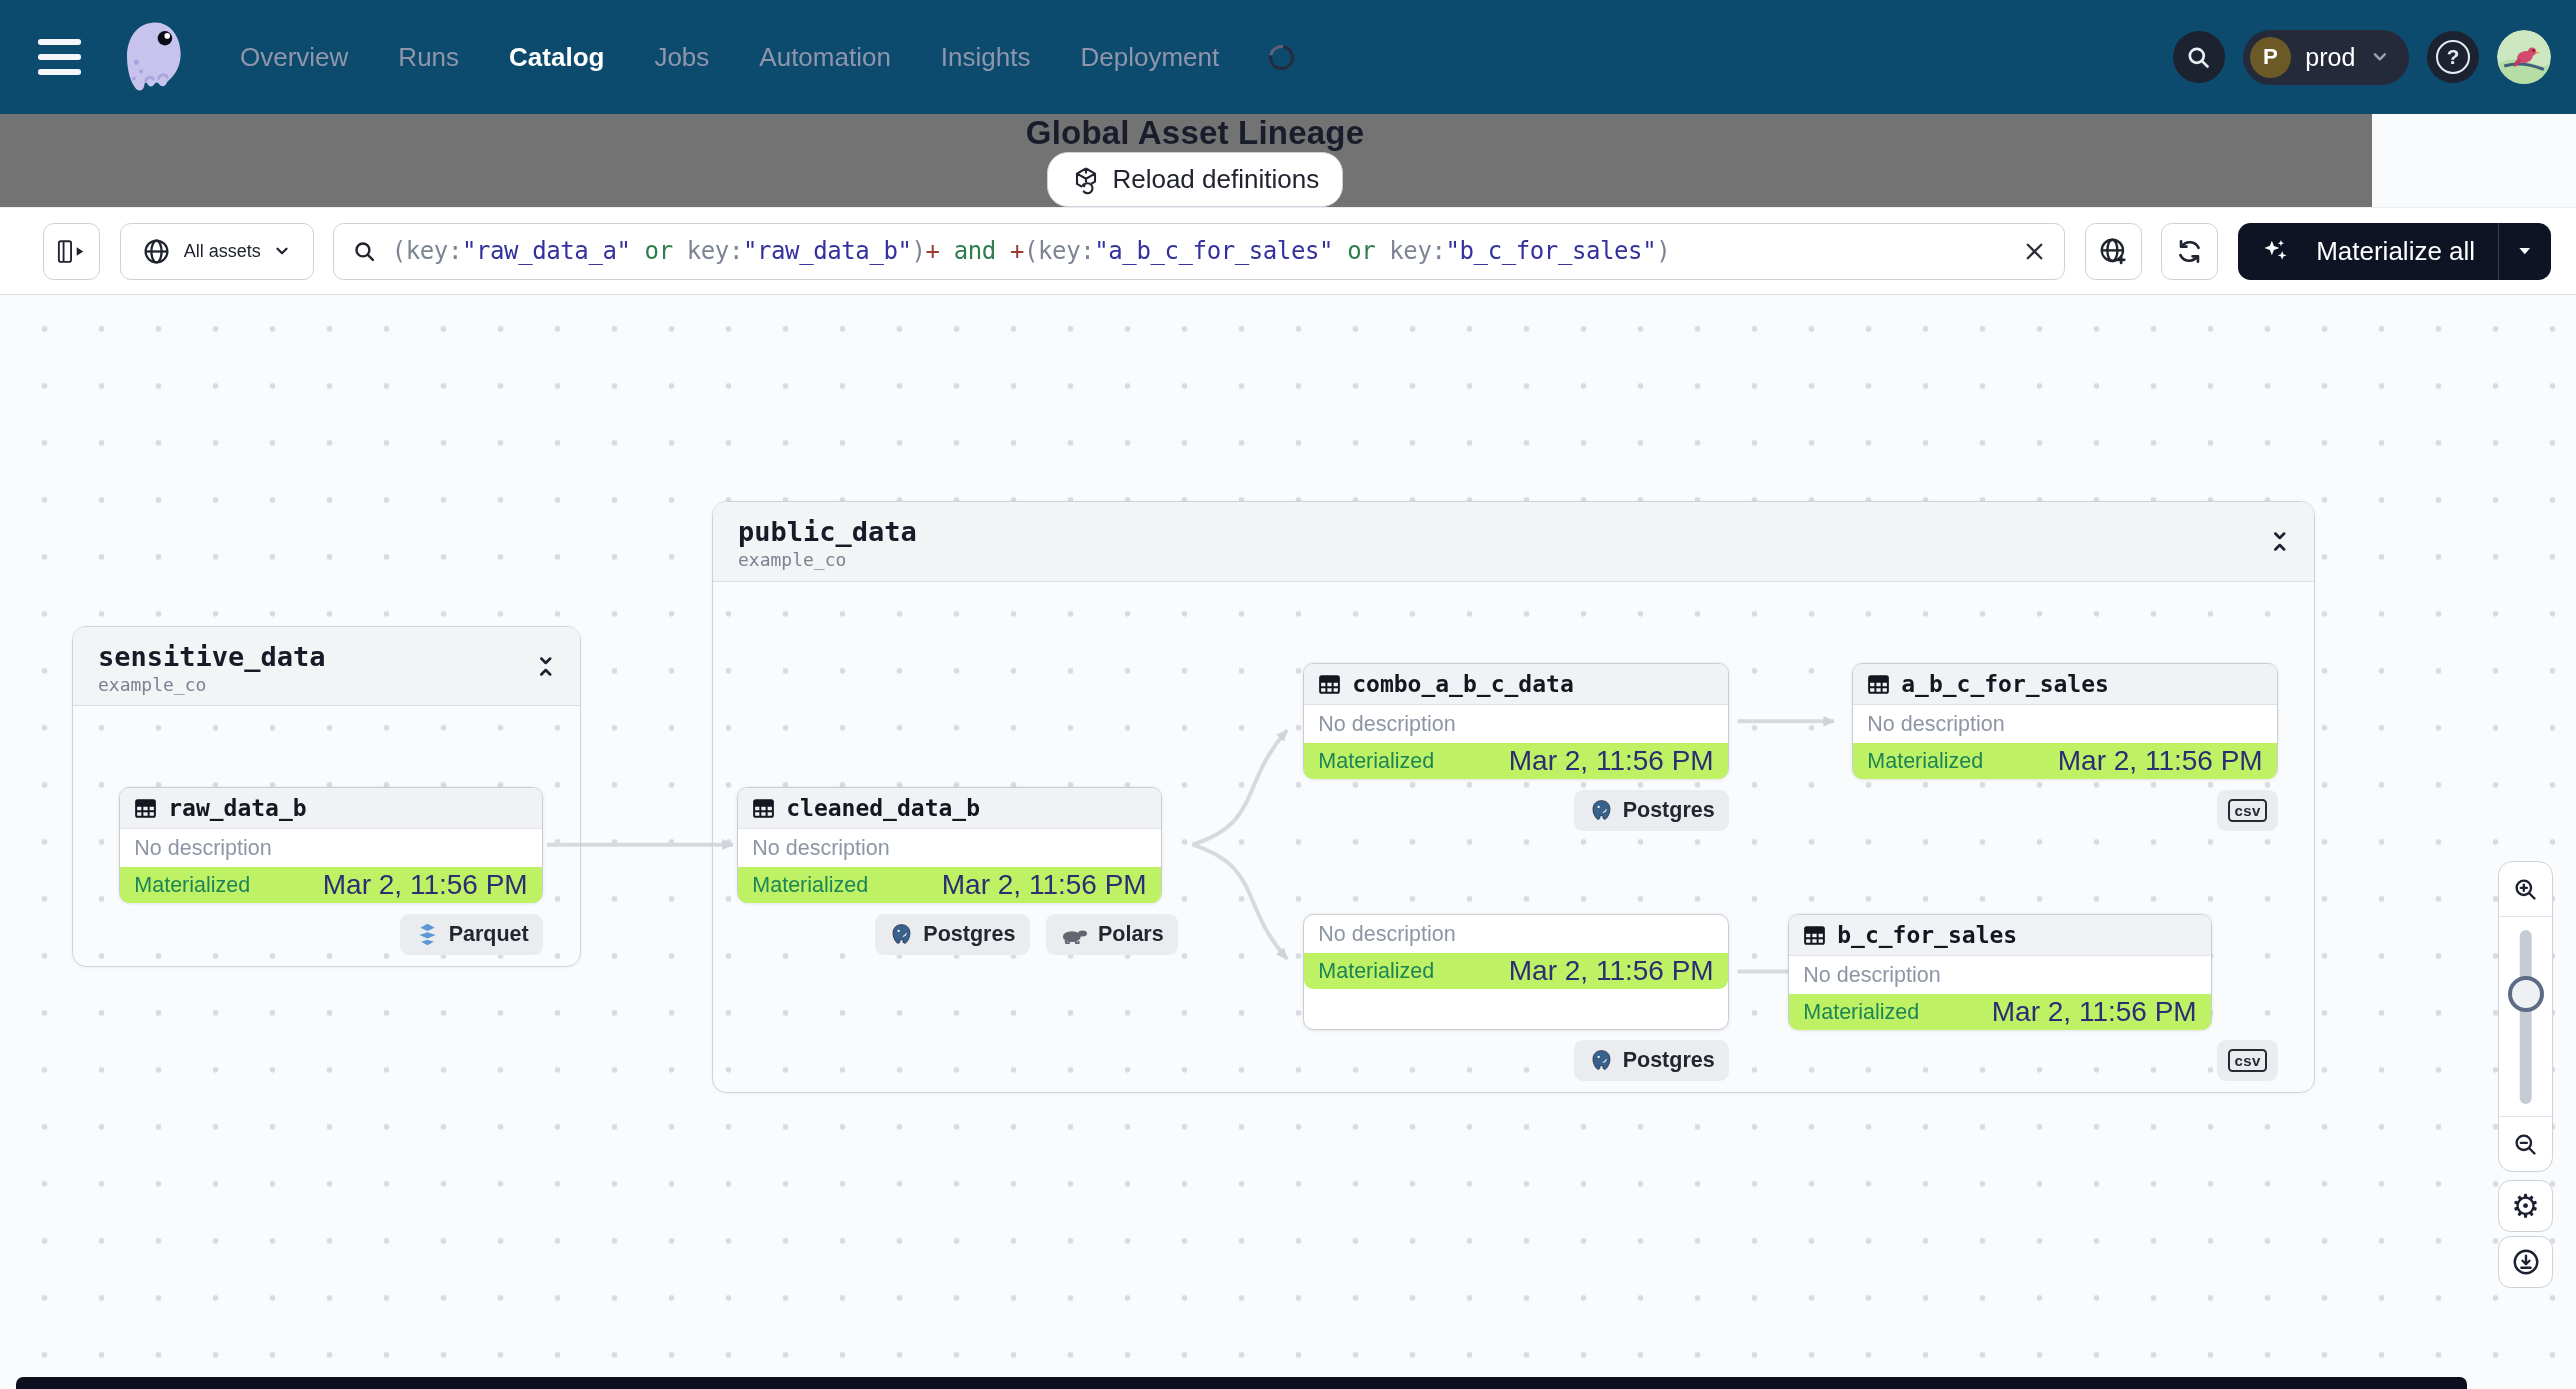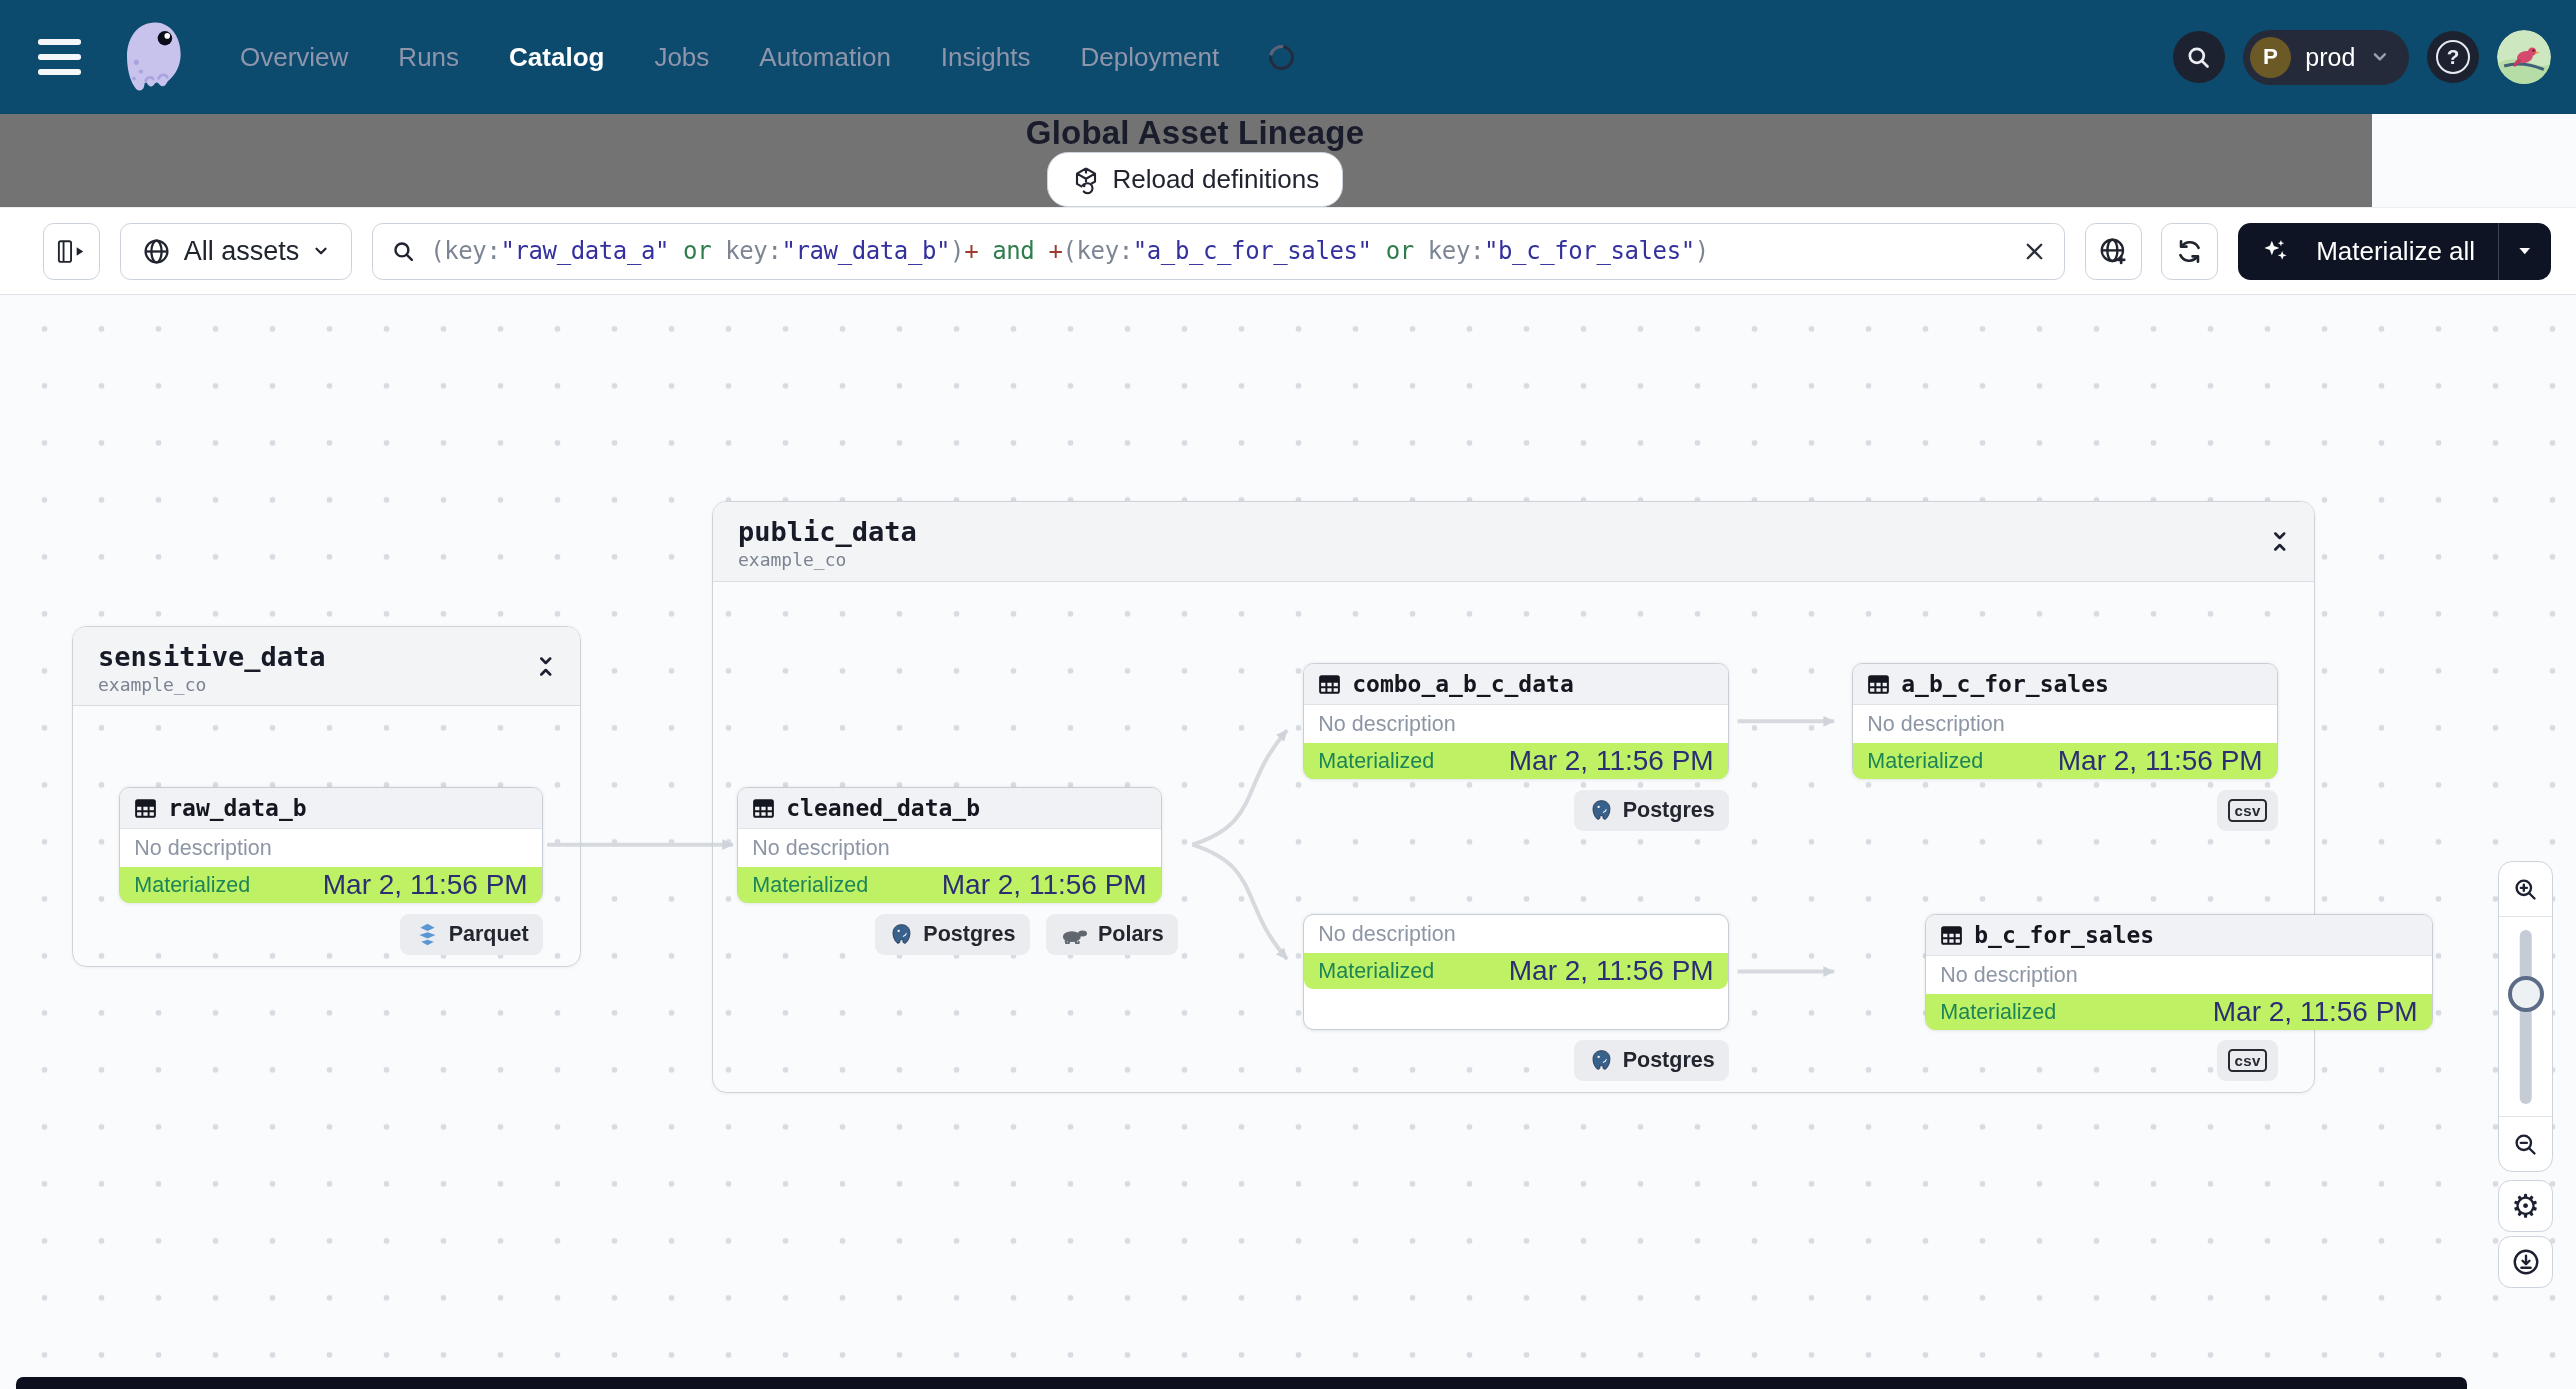--- a/index.html
+++ b/index.html
@@ -37,21 +37,21 @@
   .btn { display:inline-flex; align-items:center; gap:11.6px; background:#fff; border:1.8px solid #ccd2da;
          border-radius:21px; height:61px; padding:0 23px; font-size:26px; color:#21242f; cursor:pointer; }
 
   
   .filterbar { position:absolute; left:0; top:207px; width:2576px; height:88px; background:#ffffff;
                border-top:0.9px solid #eceef1; border-bottom:0.9px solid #dfe3e8;
                display:flex; align-items:center; padding:0 25px 0 43px; gap:19.7px; }
   .sq-btn { width:57px; height:57px; border:1.8px solid #ccd2da; border-radius:10.7px; background:#fff;
             display:flex; align-items:center; justify-content:center; cursor:pointer; flex:none; }
   .scope-btn { height:57px; border:1.8px solid #ccd2da; border-radius:10.7px; background:#fff; display:flex;
-               align-items:center; gap:12.5px; padding:0 21.5px; font-size:27px; color:#20242f; cursor:pointer; flex:none; }
+               align-items:center; gap:12.5px; padding:0 21.5px; font-size:18px; color:#20242f; cursor:pointer; flex:none; }
   .searchbox { height:57px; flex:1; border:1.8px solid #ccd2da; border-radius:10.7px; background:#fff;
                display:flex; align-items:center; padding:0 18px; gap:14.3px; min-width:0; }
   .query { flex:1; font-family:"DejaVu Sans Mono", monospace; font-size:24px; white-space:nowrap;
            overflow:hidden; letter-spacing:-0.4px; }
   .tok-punc { color:#7d8594; } .tok-str { color:#34309e; } .tok-kw { color:#2e7d4c; } .tok-plus { color:#9e3a32; }
   .mz-btn { height:57px; border-radius:12.5px; background:#0e1424; display:flex; align-items:stretch;
             color:#fff; cursor:pointer; flex:none; overflow:hidden; }
   .mz-main { display:flex; align-items:center; gap:26px; padding:0 23px; font-size:26px; font-weight:500; }
   .mz-sep { width:0.9px; background:#3a4154; }
   .mz-arrow { width:52px; display:flex; align-items:center; justify-content:center; }
@@ -409,21 +409,21 @@
       <div class="badge">
         <svg width="25" height="25" viewBox="0 0 28 28">
           <path fill="#38618c" stroke="#23344d" stroke-width="1" d="M14 3C8 3 4.5 7 4.5 12.5c0 4.5 2.2 8.6 4.3 10.6 1.2 1.1 2.6.9 3.2-.3.4-.8.3-1.9.1-3 .6.1 1.2.1 1.9.1.6 0 1.2 0 1.8-.1-.2 1.1-.3 2.2.1 3 .6 1.2 2 1.4 3.2.3 2.1-2 4.3-6.1 4.3-10.6C23.5 7 20 3 14 3z"></path>
           <circle cx="10.8" cy="10" r="1.3" fill="#fff"></circle>
           <path d="M16 16c1.5-.4 2.8-1.5 3.2-3" stroke="#fff" stroke-width="1.2" fill="none" stroke-linecap="round"></path>
         </svg>
         <span>Postgres</span>
       </div>
     </div>
 
-    <div class="asset-node" style="left:1925px; top:619px; width:508px;">
+    <div class="asset-node" style="left:1788px; top:619px; width:424px;">
       <div class="node-head">
         <svg width="25" height="25" viewBox="0 0 24 24" fill="none" stroke="#14171f" stroke-width="1.9">
           <rect x="3" y="4" width="18" height="16" rx="1.5"></rect>
             <path d="M3 9.3h18M3 14.6h18M9 9.3V20M15 9.3V20"></path>
             <rect x="3" y="4" width="18" height="5.3" fill="#14171f" stroke="none"></rect>
         </svg>
         <span class="node-name">b_c_for_sales</span>
       </div>
       <div class="node-desc">No description</div>
       <div class="node-foot">

